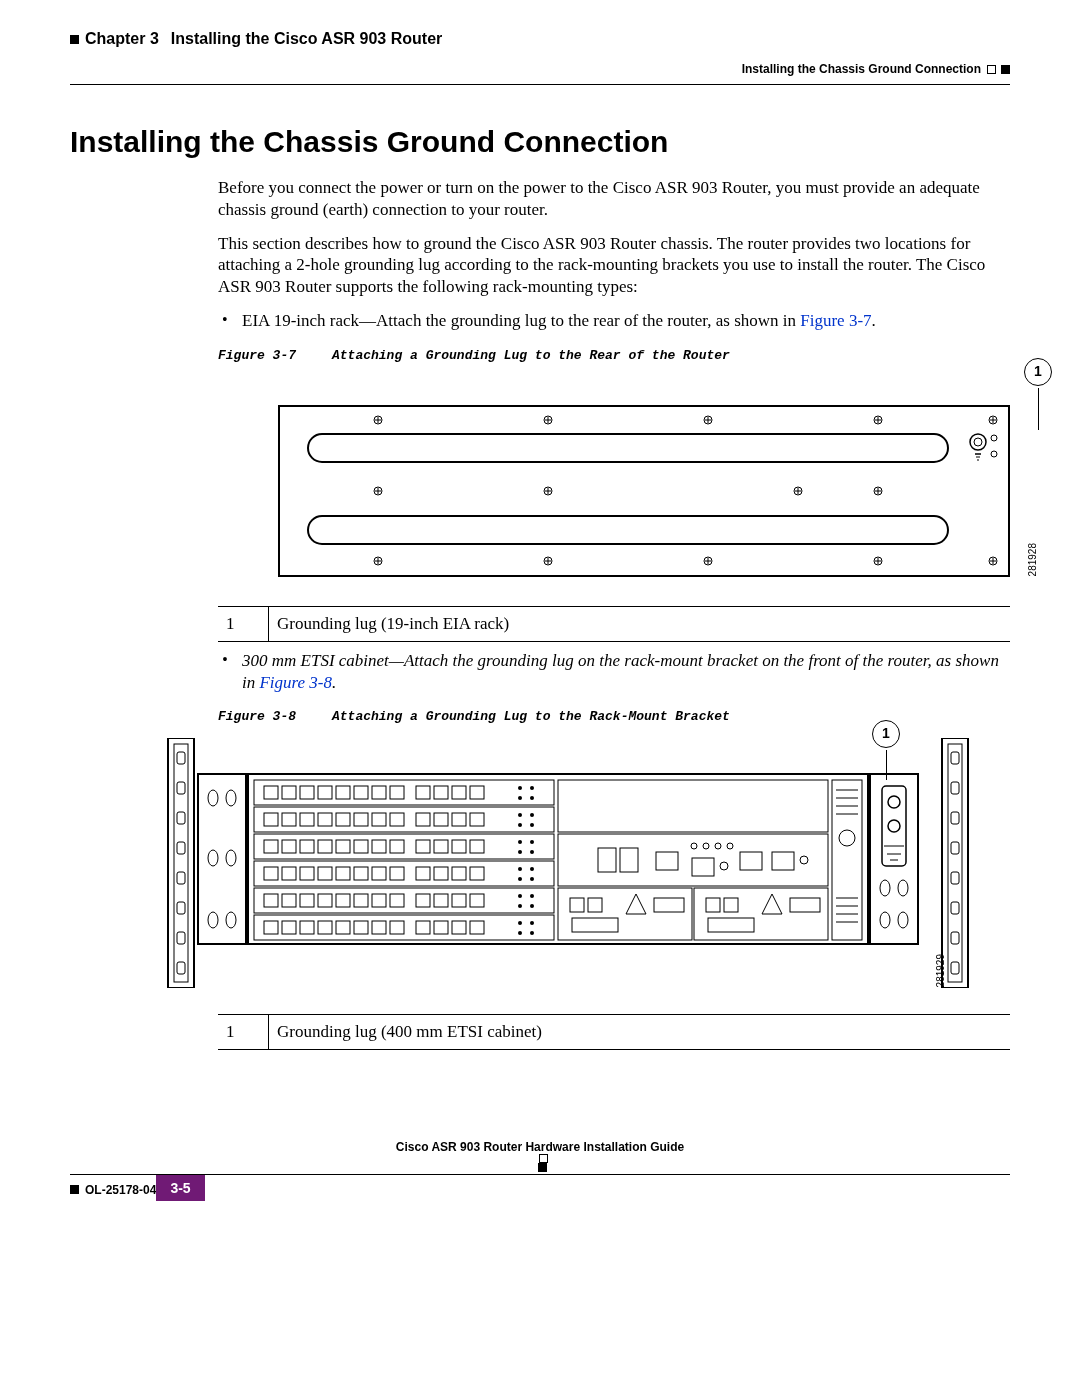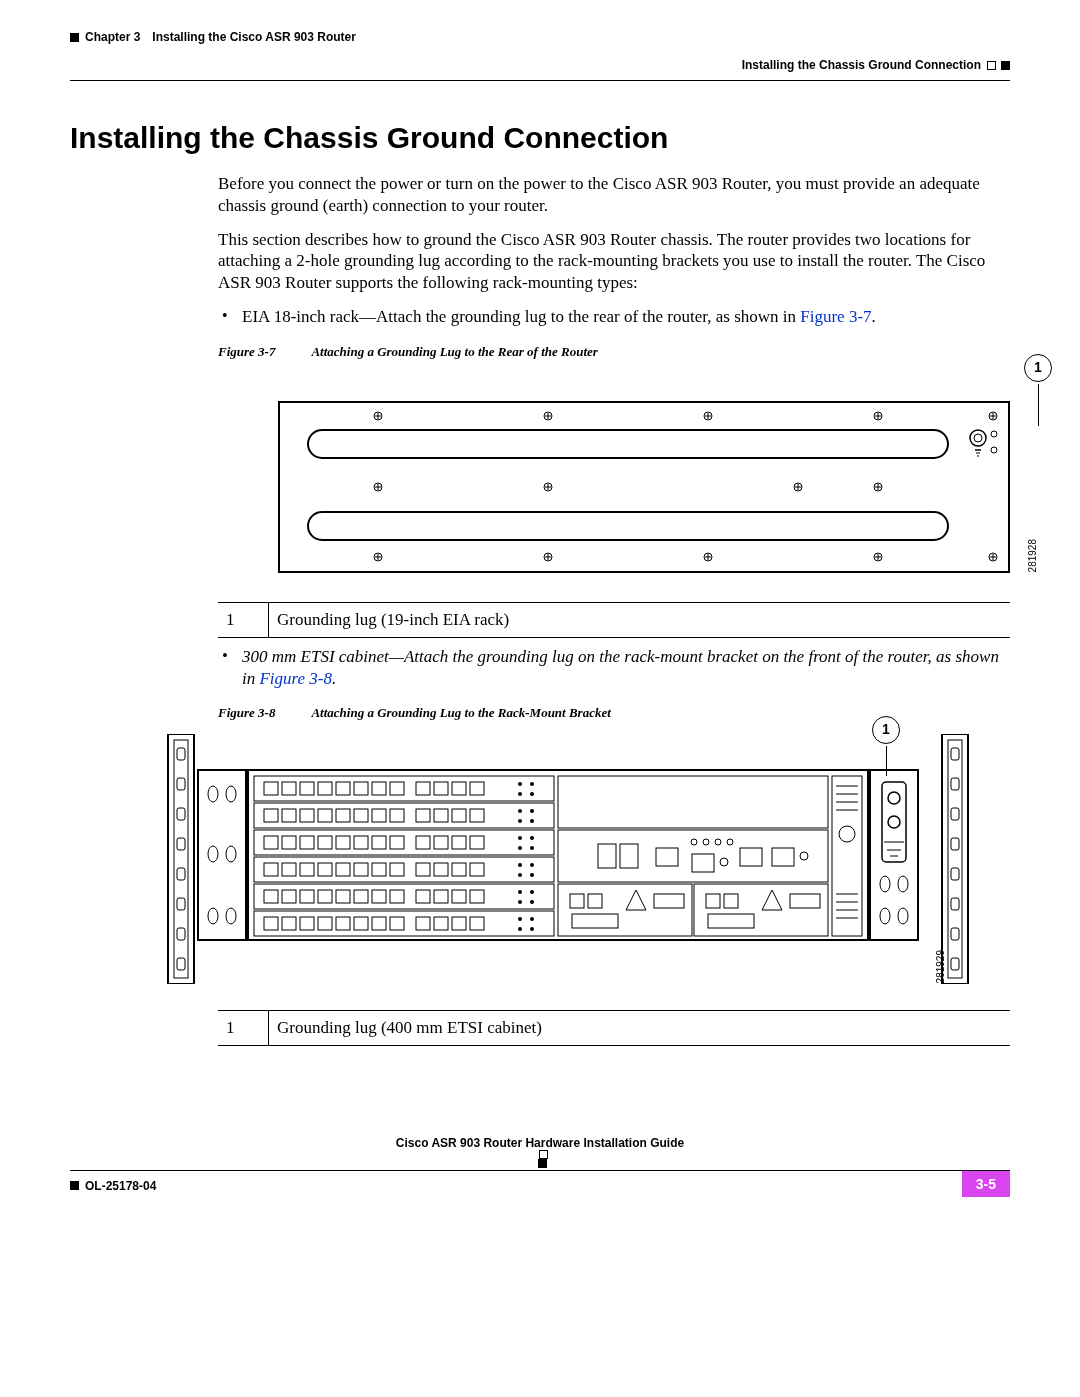--- a/index.html
+++ b/index.html
@@ -13,21 +13,21 @@
   .page {
     width: 1080px;
     padding: 30px 70px 20px 70px;
     box-sizing: border-box;
     position: relative;
   }
   .top-header {
     display: flex;
     justify-content: space-between;
     font-family: Arial, Helvetica, sans-serif;
-    font-size: 12px;
+    font-size: 16px;
     font-weight: bold;
     margin-bottom: 14px;
   }
   .top-header-left {
     display: flex;
     align-items: center;
   }
   .top-header-left .square {
     width: 9px; height: 9px; background: #000; margin-right: 6px;
   }
@@ -79,21 +79,21 @@
     position: absolute;
     left: 4px;
     top: 0;
     font-size: 16px;
   }
   a.figref {
     color: #0033cc;
     text-decoration: none;
   }
   .fig-caption {
-    font-family: Liberation Serif, serif;
+    font-family: Liberation Mono, monospace;
     font-size: 13px;
     font-style: italic;
     font-weight: bold;
     margin: 16px 0 12px 0;
   }
   .fig-caption span.figno { margin-right: 36px; }
   .callout-bubble {
     width: 26px; height: 26px; border: 1.5px solid #000; border-radius: 50%;
     display: inline-flex; align-items: center; justify-content: center;
     font-family: Arial, Helvetica, sans-serif; font-size: 14px; font-weight: bold;
@@ -124,32 +124,32 @@
   .footer {
     margin-top: 90px;
   }
   .footer-top {
     display: flex; justify-content: flex-end; align-items: center;
     font-family: Arial, Helvetica, sans-serif; font-size: 12px; font-weight: bold; flex-direction: column;
   }
   .footer-top .square-outline { width: 9px; height: 9px; border: 1px solid #000; margin-left: 6px; box-sizing: border-box;}
   .footer-top .square-fill { width: 9px; height: 9px; background: #000; margin-left: 5px;}
   .footer-bottom {
-    display: flex; justify-content: space-between; align-items: center;
+    display: flex; align-items: center;
     border-top: 1px solid #000;
     margin-top: 2px;
   }
   .footer-left {
     display: flex; align-items: center;
     font-family: Arial, Helvetica, sans-serif; font-size: 12px; font-weight: bold;
     margin-top: 4px;
   }
   .footer-left .square { width: 9px; height: 9px; background: #000; margin-right: 6px;}
   .page-num {
-    background: #d946ef; color: #fff;
+    background: #701a75; color: #fff;
     font-family: Arial, Helvetica, sans-serif; font-size: 14px; font-weight: bold;
     padding: 5px 14px;
   }
 </style>
 </head>
 <body>
 
 <div class="page">
   <div class="top-header">
     <div class="top-header-left">
@@ -168,21 +168,21 @@
   <div class="rule"></div>
 
   <h1 class="heading">Installing the Chassis Ground Connection</h1>
 
   <div class="body-indent">
     <p class="body-p">Before you connect the power or turn on the power to the Cisco ASR 903 Router, you must provide an adequate chassis ground (earth) connection to your router.</p>
     <p class="body-p">This section describes how to ground the Cisco ASR 903 Router chassis. The router provides two locations for attaching a 2-hole grounding lug according to the rack-mounting brackets you use to install the router. The Cisco ASR 903 Router supports the following rack-mounting types:</p>
 
     <ul class="bullets">
       <li>
-        <span>EIA 18-inch rack—Attach the grounding lug to the rear of the router, as shown in </span><a href="#" class="figref">Figure 3-7</a><span>.</span>
+        <span>EIA 19-inch rack—Attach the grounding lug to the rear of the router, as shown in </span><a href="#" class="figref">Figure 3-7</a><span>.</span>
       </li>
     </ul>
 
     <div class="fig-caption">
       <span class="figno">Figure 3-7</span><span>Attaching a Grounding Lug to the Rear of the Router</span>
     </div>
 
     <div class="fig37-wrap">
       <div class="fig37-callout">
         <div class="callout-bubble">1</div>

